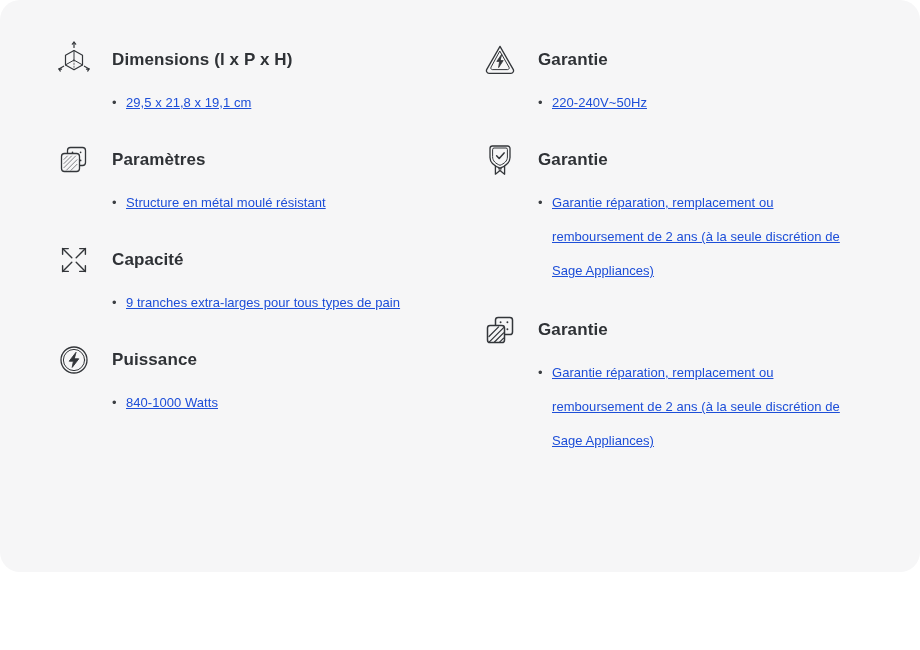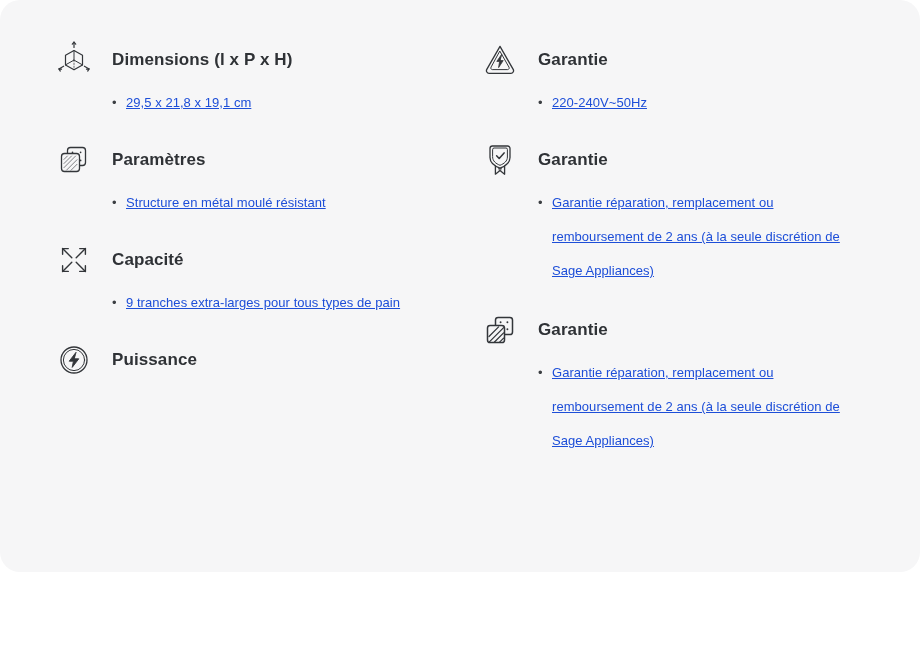--- a/index.html
+++ b/index.html
@@ -192,20 +192,25 @@
         <div class="spec-head">
           <span class="spec-icon">
             <svg viewBox="0 0 42 42" fill="none" stroke="#33363a" stroke-width="1.3" stroke-linecap="round" stroke-linejoin="round">
               <circle cx="21" cy="21" r="13"></circle>
               <circle cx="21" cy="21" r="10.6" stroke-width="1"></circle>
               <path d="M22.8 13.6 L16.2 22.2 L20.4 22.2 L19.2 28.4 L25.8 19.8 L21.6 19.8 Z" fill="#33363a" stroke="#33363a" stroke-width="0.9"></path>
             </svg>
           </span>
           <span class="spec-title">Puissance</span>
         </div>
+        <ul class="spec-list">
+          <li>
+            <span class="cont">840-1000 Watts</span>
+          </li>
+        </ul>
       </div>
 
     </div>
 
     <div class="spec-column right">
 
       <div class="spec-block gap-a">
         <div class="spec-head">
           <span class="spec-icon">
             <svg viewBox="0 0 42 42" fill="none" stroke="#33363a" stroke-width="1.3" stroke-linecap="round" stroke-linejoin="round">

